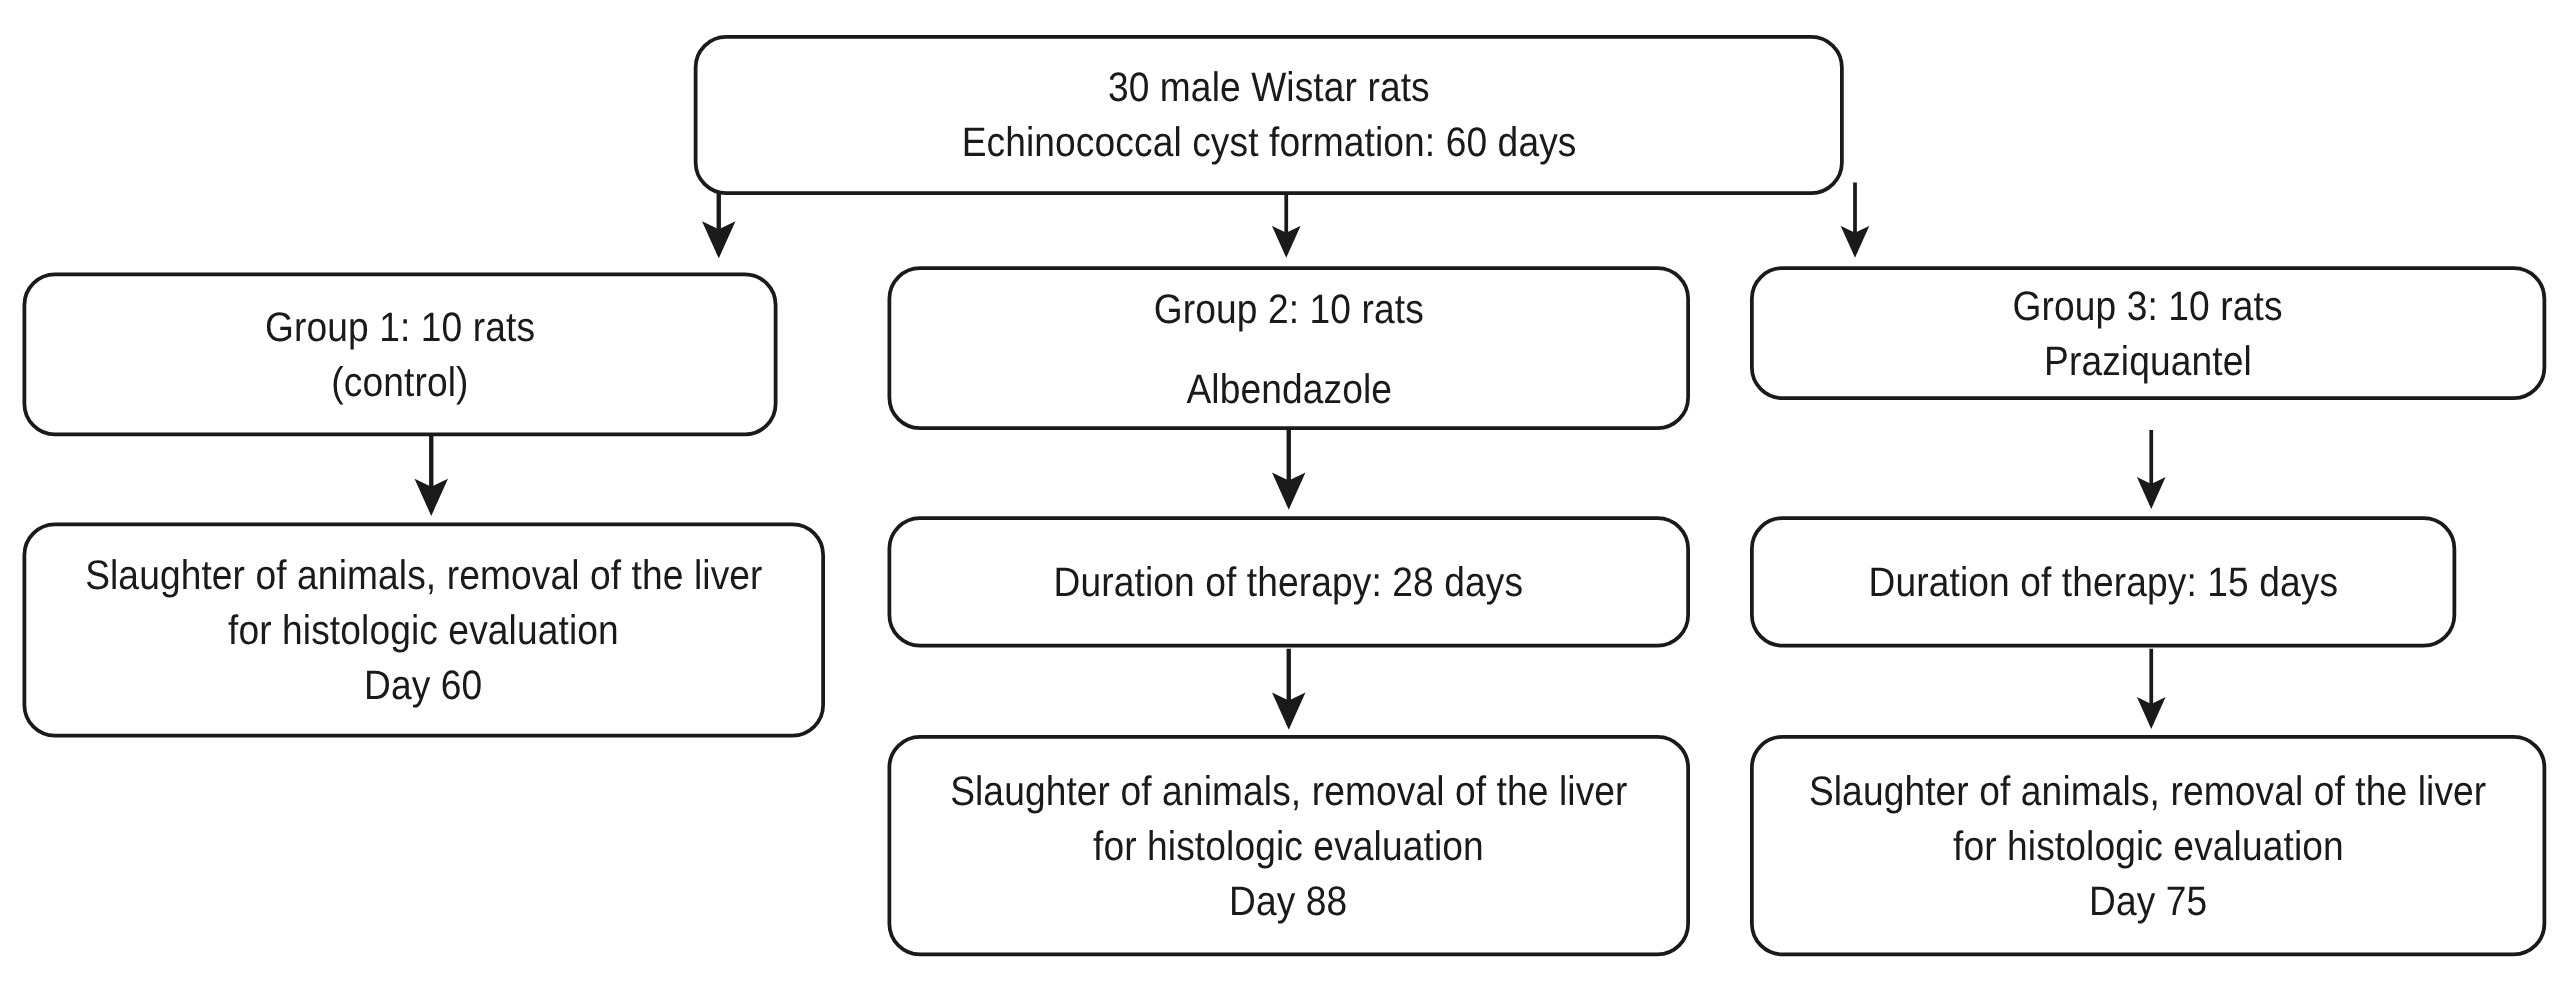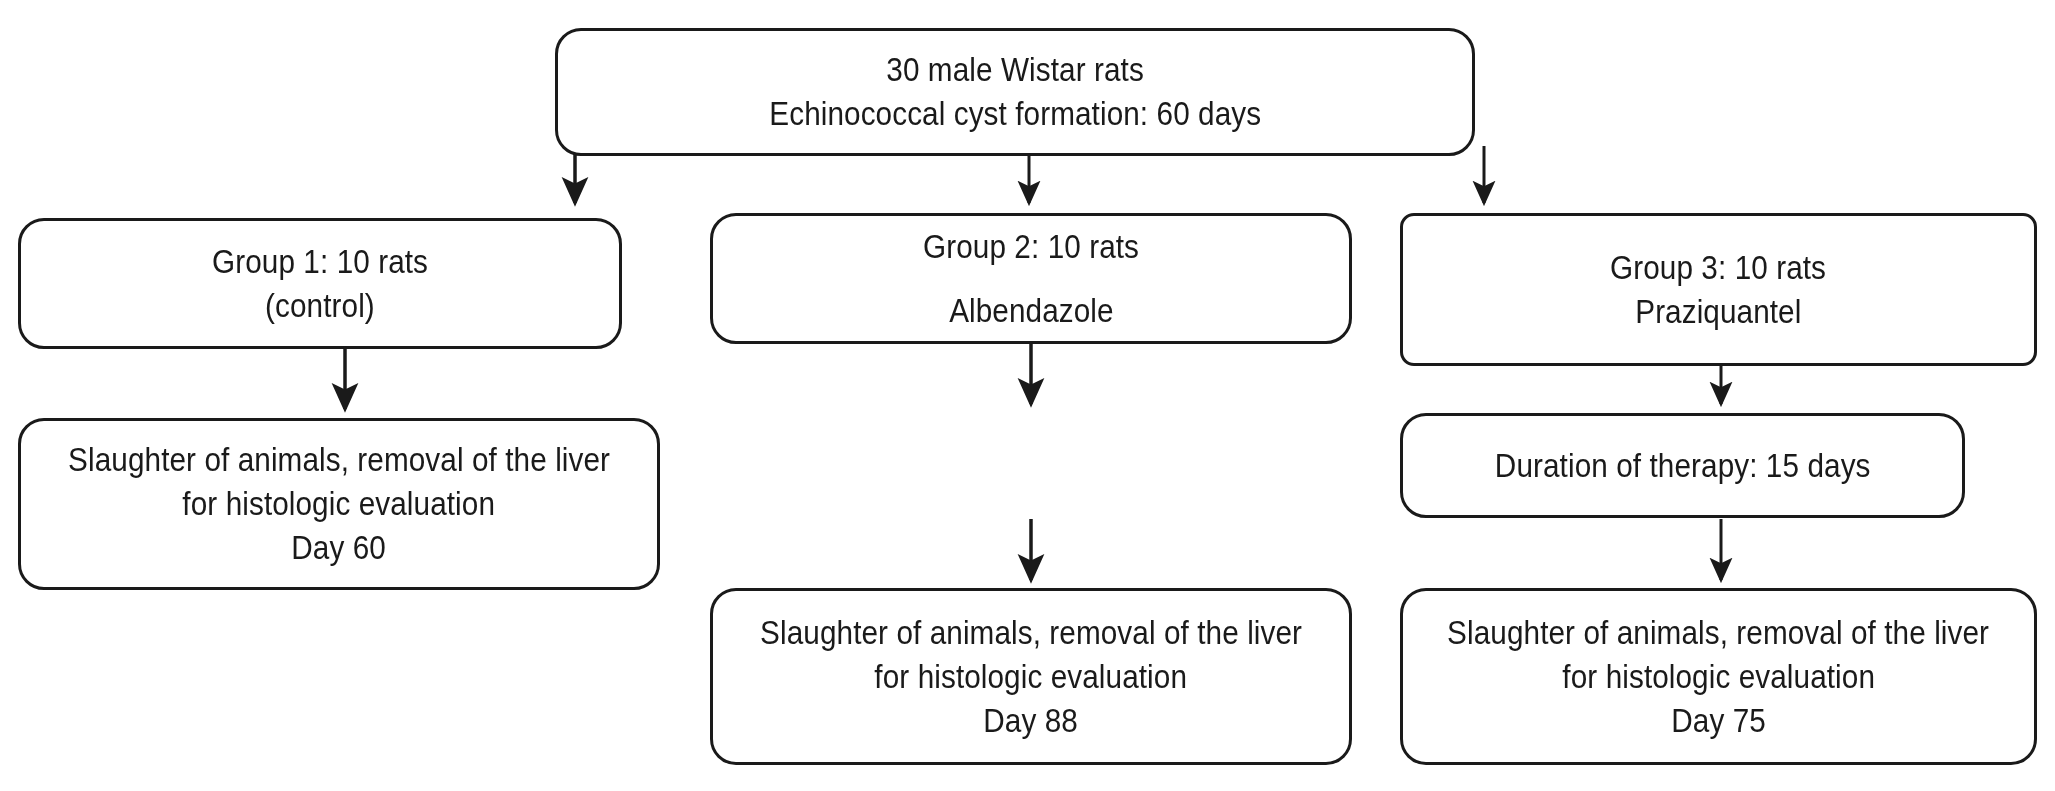--- a/index.html
+++ b/index.html
@@ -84,31 +84,34 @@
   <div class="node" style="left:18px; top:218px; width:604px; height:131px;">
     <span class="line">Group 1: 10 rats</span>
     <span class="line">(control)</span>
   </div>
 
   <div class="node" style="left:710px; top:213px; width:642px; height:131px;gap:20px;">
     <span class="line">Group 2: 10 rats</span>
     <span class="line">Albendazole</span>
   </div>
 
-  <div class="node" style="left:1400px; top:213px; width:637px; height:153px;border-radius:14px;">
+  <div class="node" style="left:1400px; top:213px; width:637px; height:107px;">
     <span class="line">Group 3: 10 rats</span>
     <span class="line">Praziquantel</span>
   </div>
 
   <div class="node" style="left:18px; top:418px; width:642px; height:172px;">
     <span class="line">Slaughter of animals, removal of the liver</span>
     <span class="line">for histologic evaluation</span>
     <span class="line">Day 60</span>
   </div>
 
+  <div class="node" style="left:710px; top:413px; width:642px; height:105px;">
+    <span class="line">Duration of therapy: 28 days</span>
+  </div>
 
   <div class="node" style="left:1400px; top:413px; width:565px; height:105px;">
     <span class="line">Duration of therapy: 15 days</span>
   </div>
 
   <div class="node" style="left:710px; top:588px; width:642px; height:177px;">
     <span class="line">Slaughter of animals, removal of the liver</span>
     <span class="line">for histologic evaluation</span>
     <span class="line">Day 88</span>
   </div>

